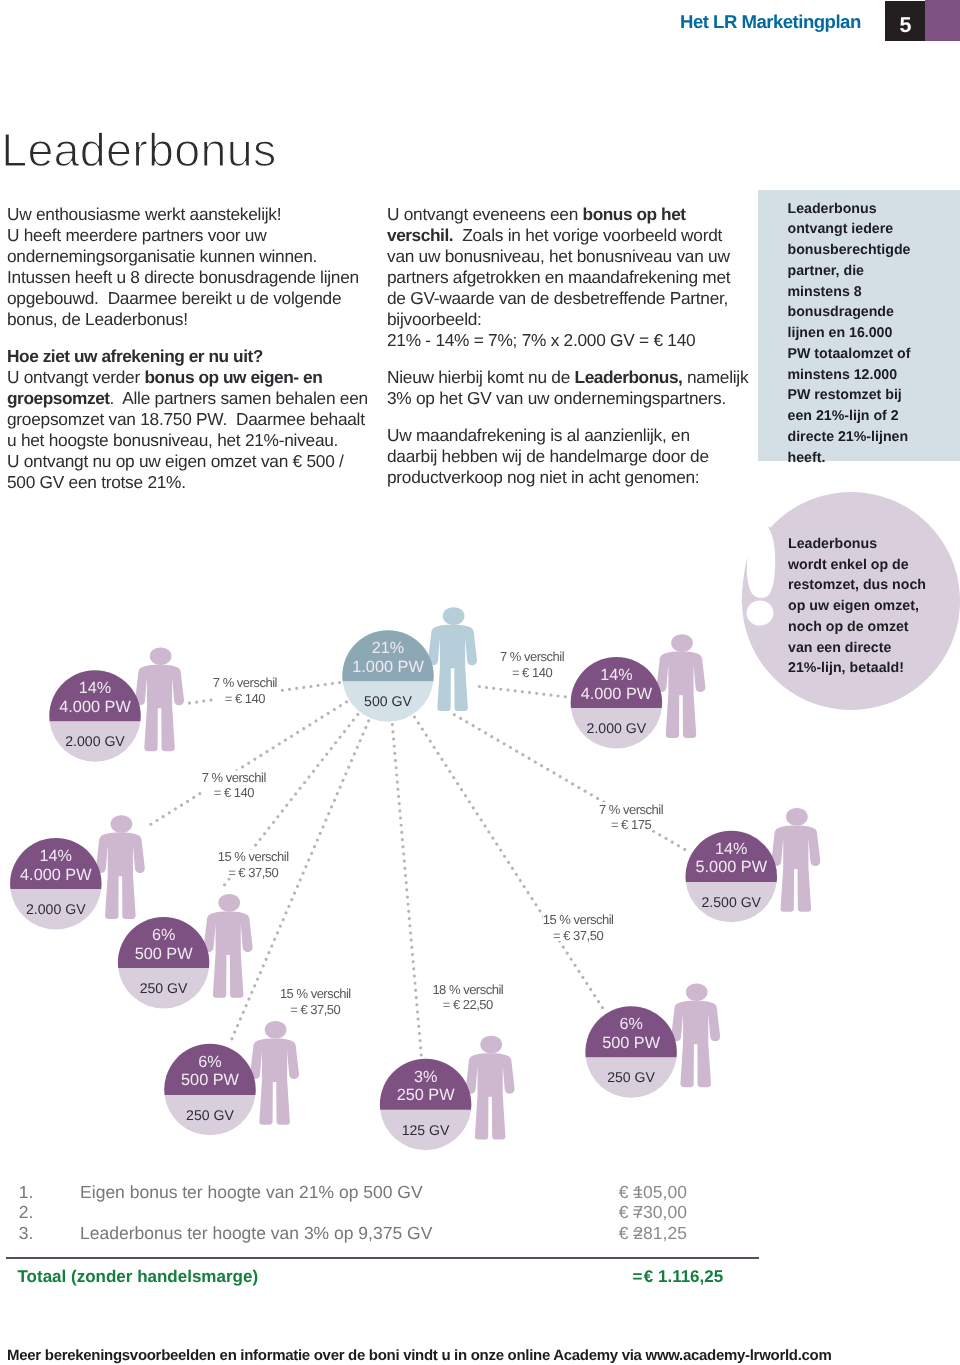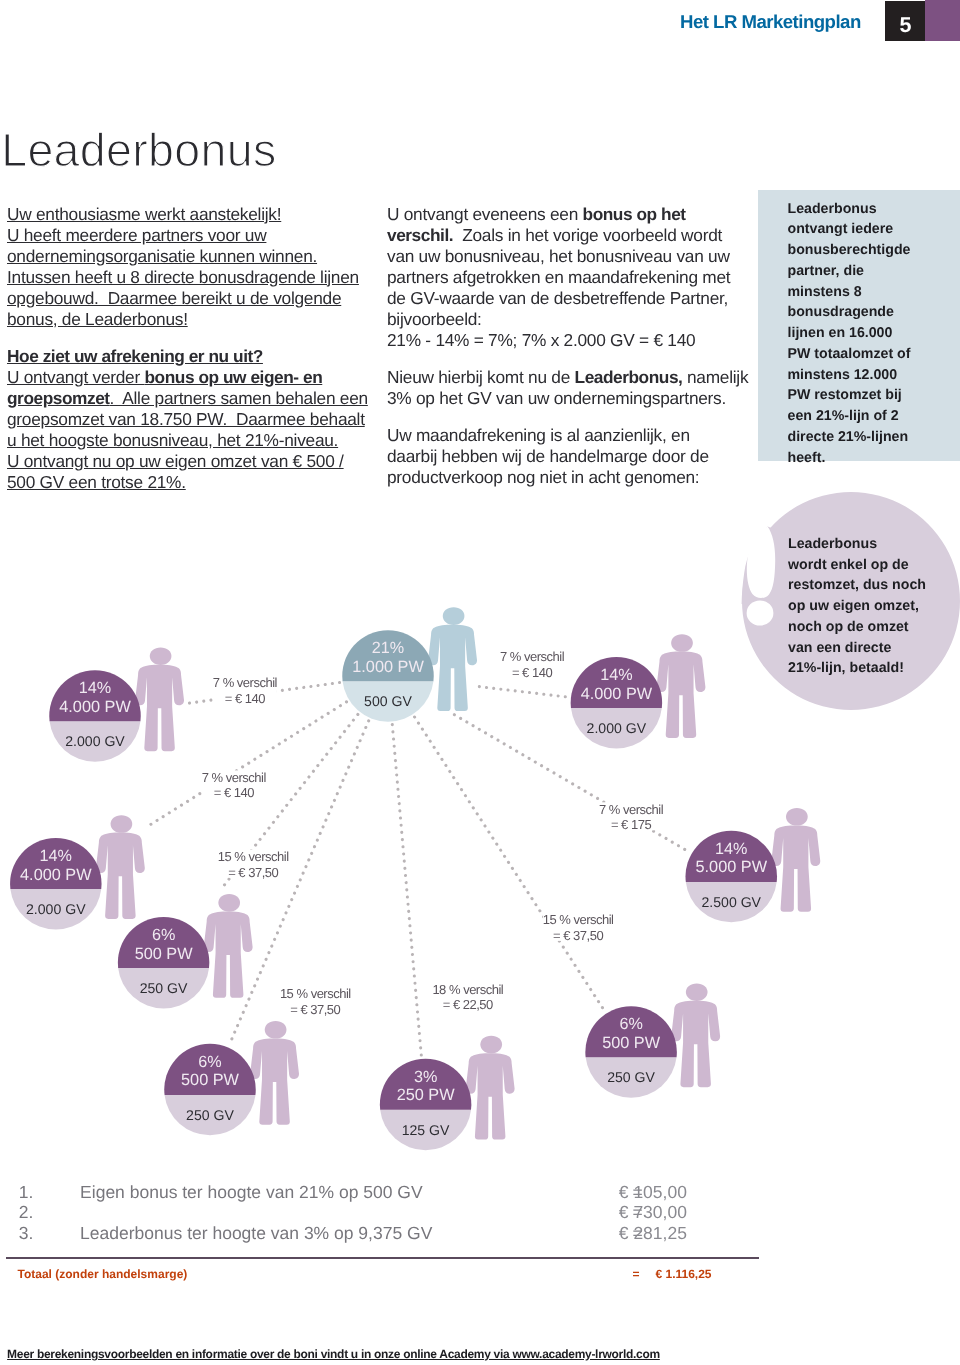--- a/index.html
+++ b/index.html
@@ -17,21 +17,21 @@
 
   
   #page-title-svg{left:0px;top:126px;}
   #page-title{font-size:46.6px;font-weight:400;fill:#2B2B30;letter-spacing:0.3px;
     stroke:#ffffff;stroke-width:1.25px;font-family:"Liberation Sans",sans-serif;}
 
   
   .col{position:absolute;font-size:17.3px;line-height:21px;color:#2C2C31;letter-spacing:-0.26px;}
   .col p{margin:0 0 16px 0;white-space:pre-wrap;}
   .col b{font-weight:bold;letter-spacing:-0.45px;}
-  #col1{left:7px;top:203.5px;width:366px;text-decoration:underline;}
+  #col1{left:7px;top:203.5px;width:366px;}
   #col2{left:387px;top:203.5px;width:372px;}
 
   
   #sidebar-note{left:758px;top:190px;width:202px;height:271px;background:#D3DFE5;}
   #sidebar-note .inner{position:absolute;left:29.5px;top:8.5px;width:170px;font-size:14.2px;line-height:20.75px;font-weight:bold;color:#1D1D21;}
 
   
   #bubble{left:737px;top:489px;width:240px;height:240px;}
   #bubble .txt{position:absolute;left:51px;top:44.8px;width:180px;font-size:14.2px;line-height:20.75px;font-weight:bold;color:#1D1D21;}
 
@@ -40,24 +40,24 @@
 
   
   #summary{left:18.8px;top:1181.5px;width:760px;font-size:17.5px;color:#77767C;}
   .srow{position:relative;height:20.8px;}
   .srow .num{position:absolute;left:0;}
   .srow .txt{position:absolute;left:19.3px;margin-left:42px;}
   *{}
   .srow .eq{position:absolute;left:613.7px;color:#8A8A90;}
   .srow .amt{position:absolute;left:600px;width:131.7px;text-align:left;color:#8A8A90;}
   #sum-rule{left:5.6px;top:1257px;width:753.5px;height:2.4px;background:#5A4A5C;}
-  #total{left:17.5px;top:1266.5px;width:760px;font-size:12px;font-weight:bold;color:#c2410c;}
+  #total{left:17.5px;top:1266.5px;width:760px;font-size:17px;font-weight:bold;color:#15803d;}
   #total .eq{position:absolute;left:615px;}
   #total .amt{position:absolute;left:600px;width:132px;text-align:center;}
-  #footer{left:7.1px;top:1347px;font-size:12px;font-weight:bold;color:#1D1D21;letter-spacing:-0.3px;text-decoration:underline;}
+  #footer{left:7.1px;top:1347px;font-size:15px;font-weight:bold;color:#1D1D21;letter-spacing:-0.3px;}
 </style>
 </head>
 <body>
 
 <div class="abs" id="hdr-title">Het LR Marketingplan</div>
 <div class="abs" id="hdr-badge">
     <span>5</span>
   </div>
 <div class="abs" id="hdr-bar"></div>
 

